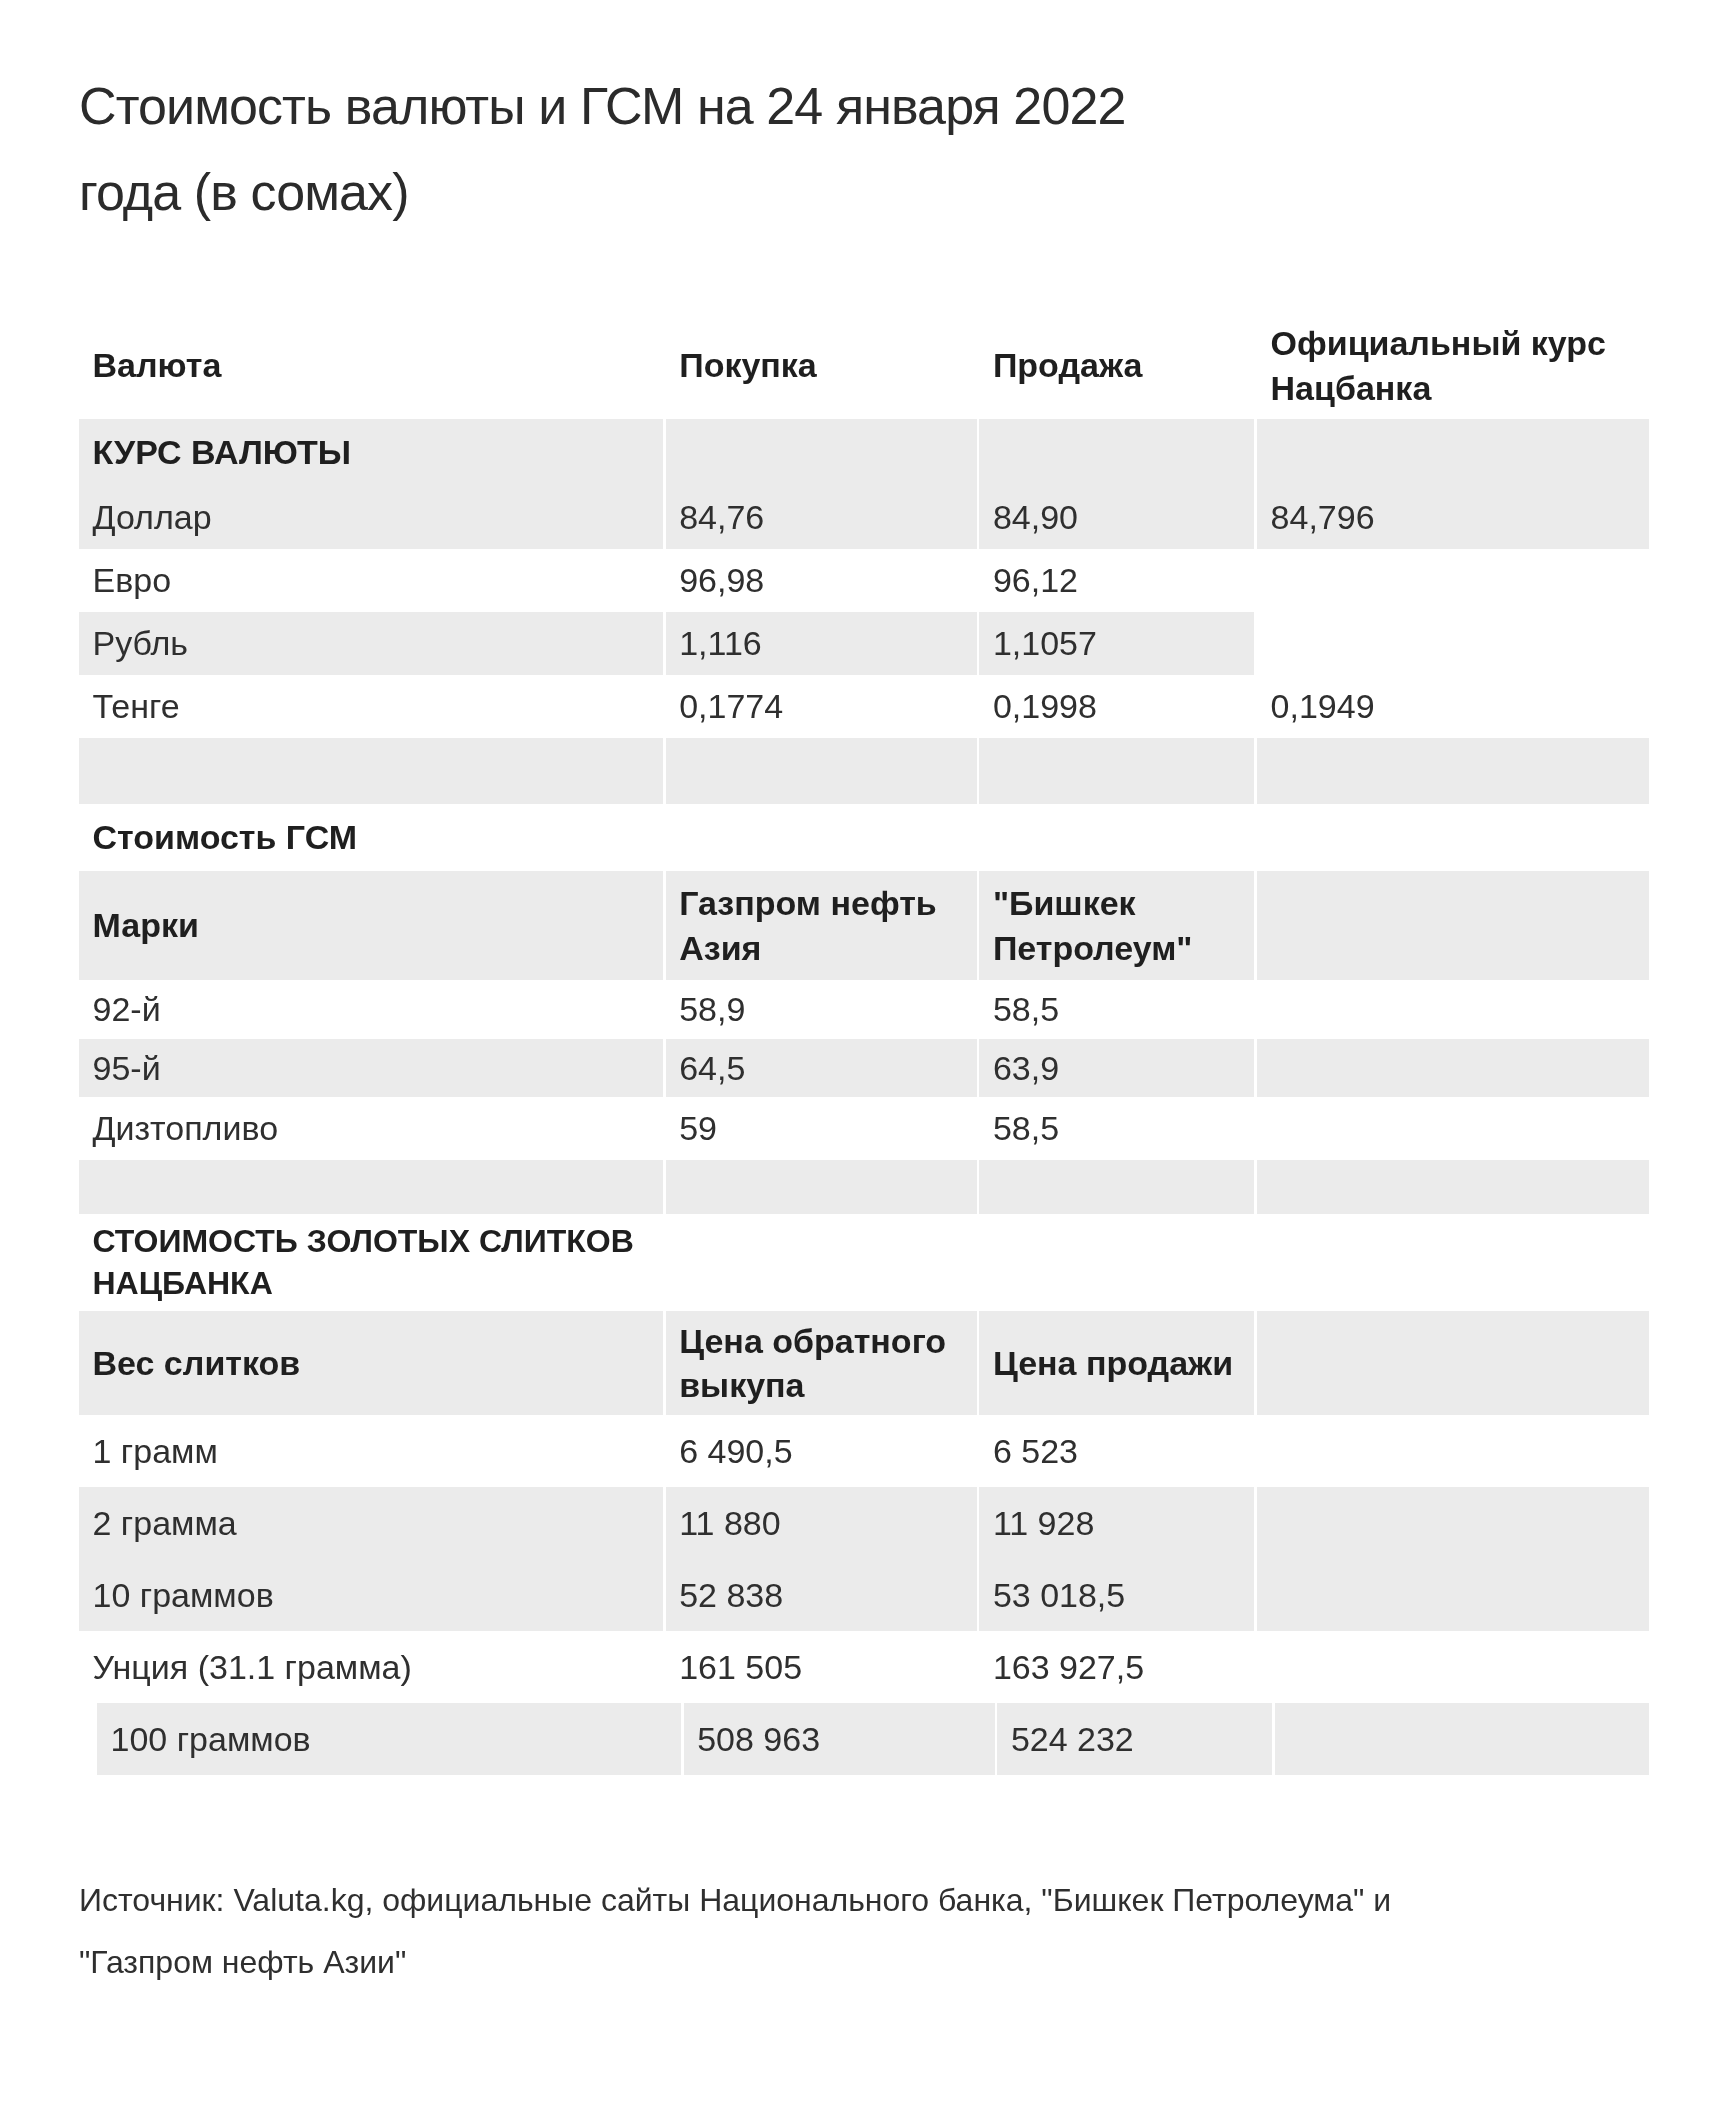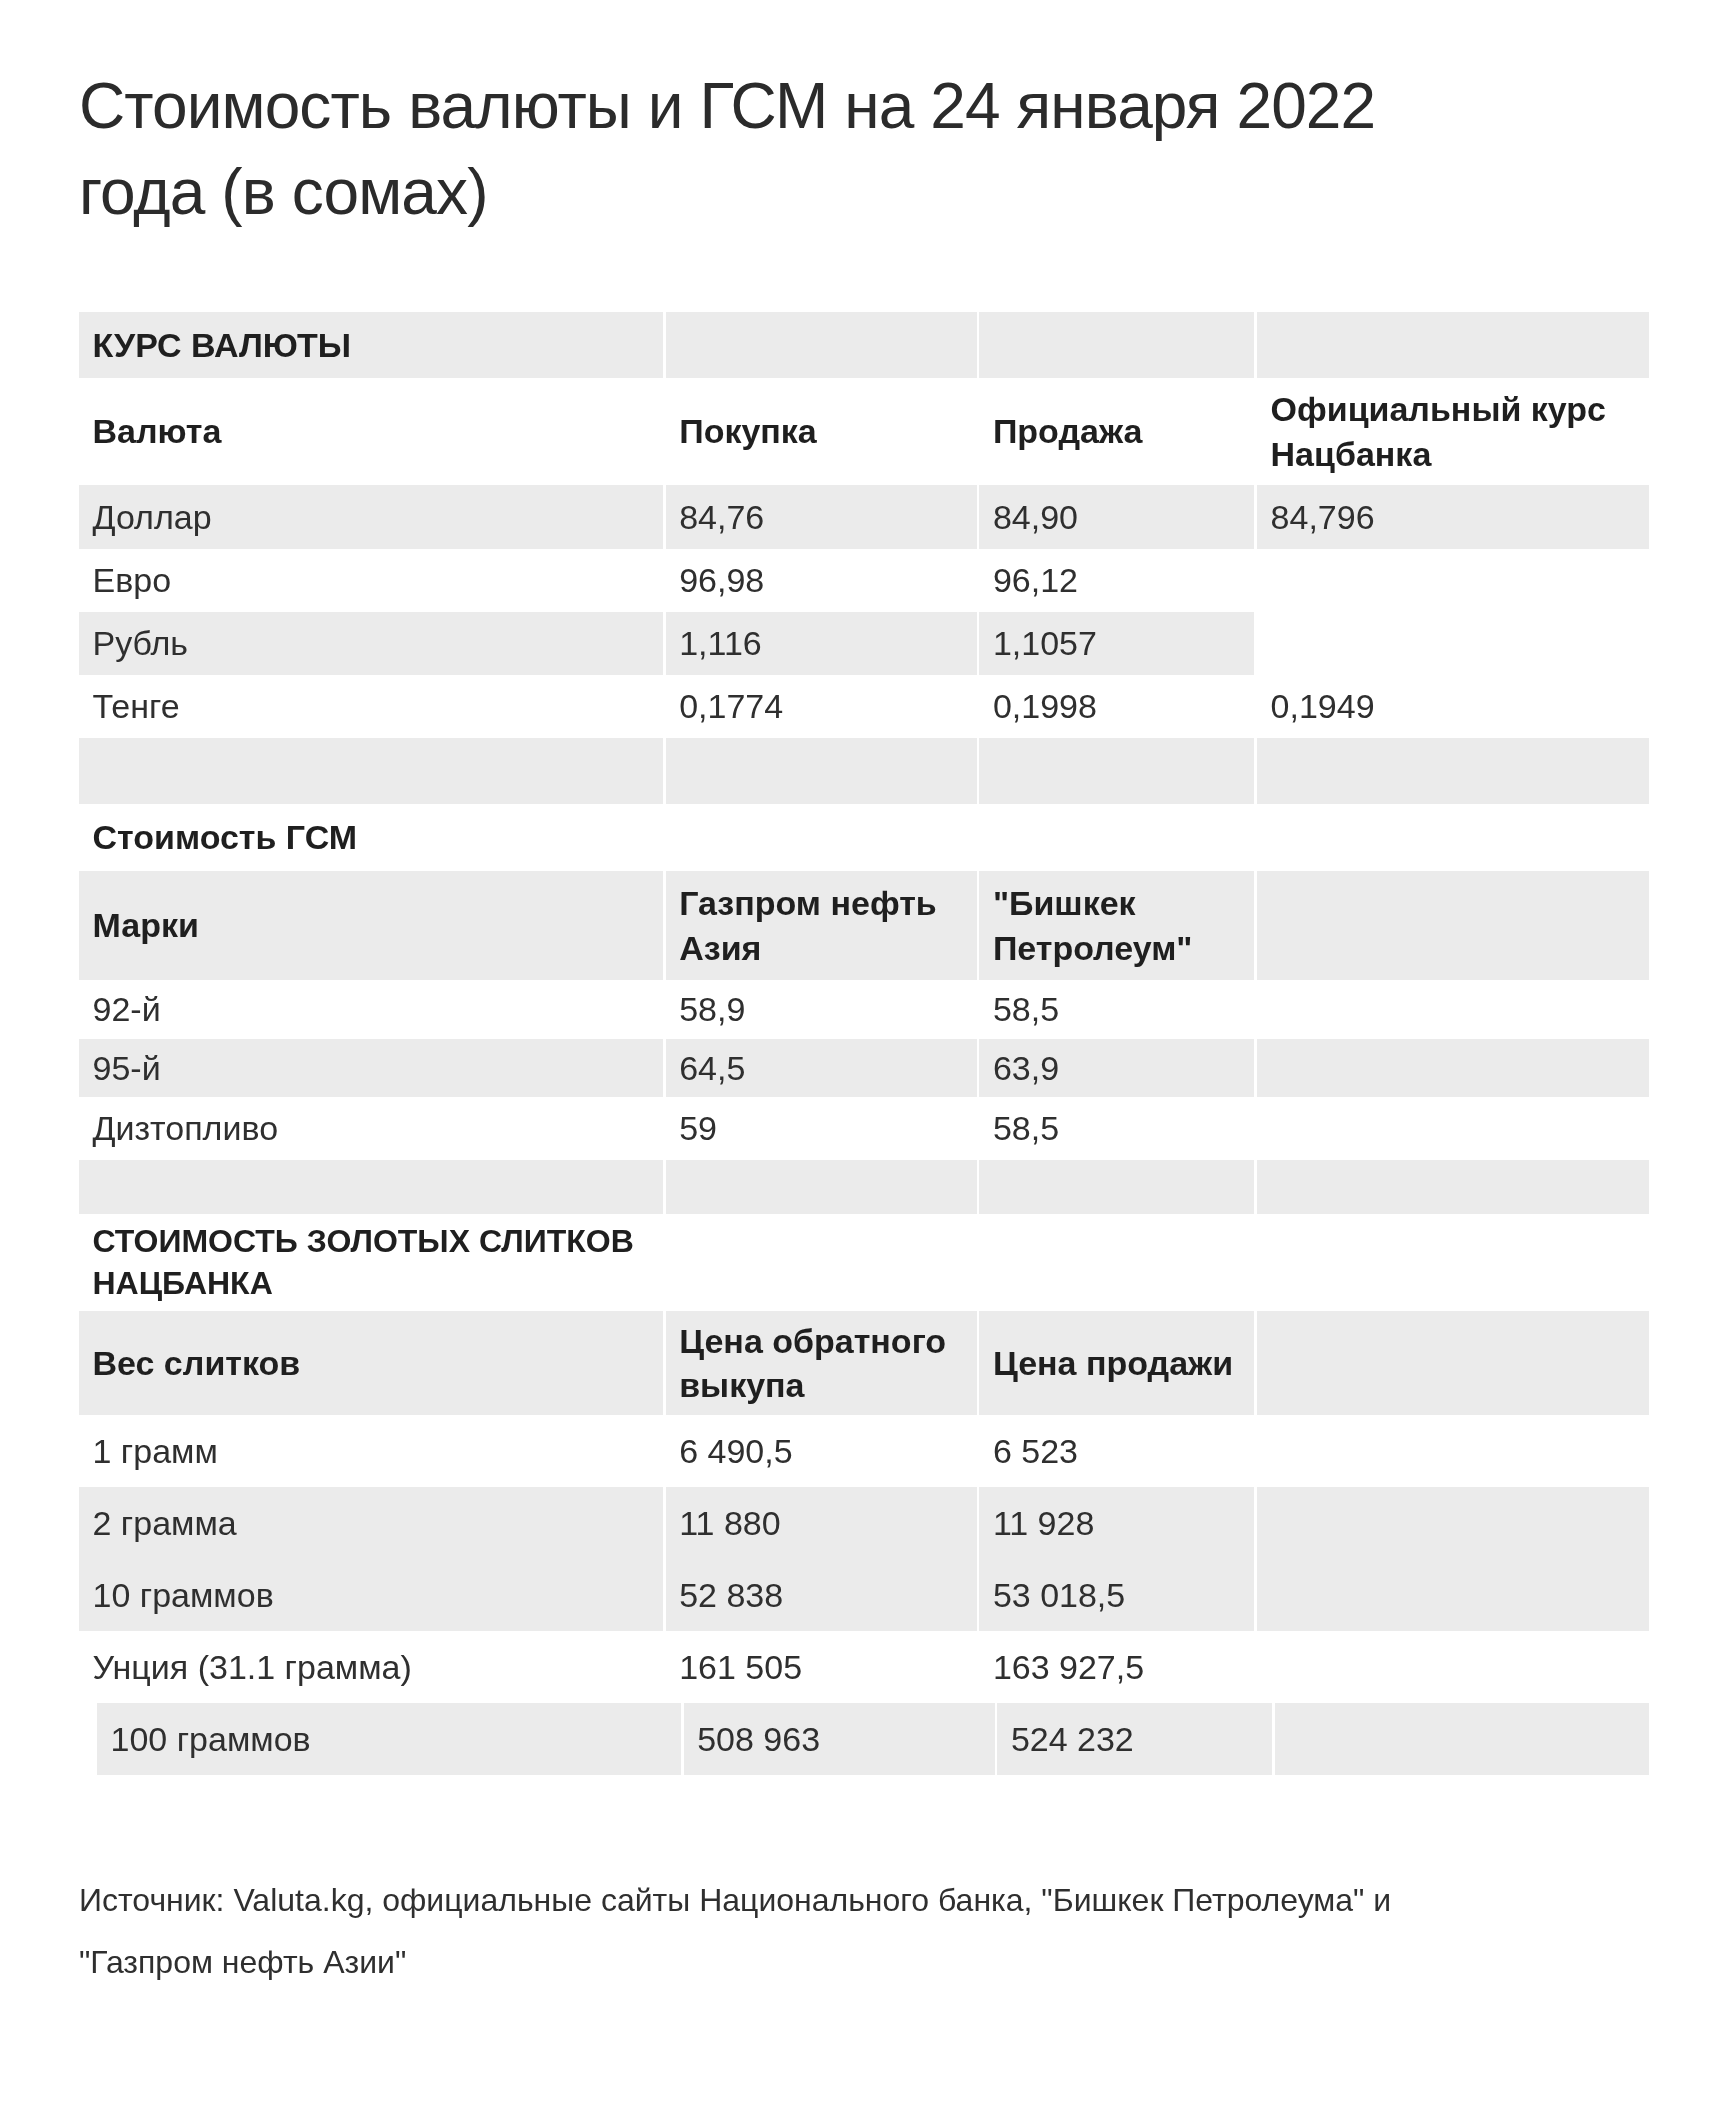--- a/index.html
+++ b/index.html
@@ -4,21 +4,21 @@
 <style>
   html,body{margin:0;padding:0;}
   body{
     background:var(--background,#fff);
     font-family:"Liberation Sans","DejaVu Sans",sans-serif;
     color:var(--text,#2f2f2f);
   }
   .page{width:1728px;height:2103px;box-sizing:border-box;padding:0 79px;overflow:hidden;background:var(--background,#fff);}
   .title{
     margin:63px 0 0 0;
-    font-size:64px;line-height:86px;font-weight:400;
+    font-size:52px;line-height:86px;font-weight:400;
     color:var(--title-text,#2b2b2b);
     white-space:pre-line;letter-spacing:-0.9px;
   }
   .tables{margin-top:77px;}
   .row{display:grid;grid-template-columns:584px 311px 275px 1fr;column-gap:2.7px;}
   .cell{
     display:flex;align-items:center;
     padding:5.4px 10.8px 5.4px 13.5px;box-sizing:border-box;
     overflow:hidden;
   }
@@ -35,41 +35,41 @@
   }
 </style>
 </head>
 <body>
 
 <div class="page">
   <h1 class="title">Стоимость валюты и ГСМ на 24 января 2022
 года (в сомах)</h1>
   <div class="tables" id="tables-root">
       <section class="tbl tbl0">
+        <div class="row white head-row" style="height: 107px;">
+          <div class="cell">
+            <span class="b">Валюта</span>
+          </div>
+          <div class="cell">
+            <span class="b">Покупка</span>
+          </div>
+          <div class="cell">
+            <span class="b">Продажа</span>
+          </div>
+          <div class="cell">
+            <span class="b">Официальный курс Нацбанка</span>
+          </div>
+        </div>
         <div class="row gray sec-row" style="height: 66px;">
           <div class="cell">
             <span class="b">КУРС ВАЛЮТЫ</span>
           </div>
           <div class="cell"></div>
           <div class="cell"></div>
           <div class="cell"></div>
-        </div>
-        <div class="row white head-row" style="height: 107px;">
-          <div class="cell">
-            <span class="b">Валюта</span>
-          </div>
-          <div class="cell">
-            <span class="b">Покупка</span>
-          </div>
-          <div class="cell">
-            <span class="b">Продажа</span>
-          </div>
-          <div class="cell">
-            <span class="b">Официальный курс Нацбанка</span>
-          </div>
         </div>
         <div class="row gray data-row" style="height: 64px;">
           <div class="cell">
             <span>Доллар</span>
           </div>
           <div class="cell">
             <span>84,76</span>
           </div>
           <div class="cell">
             <span>84,90</span>

